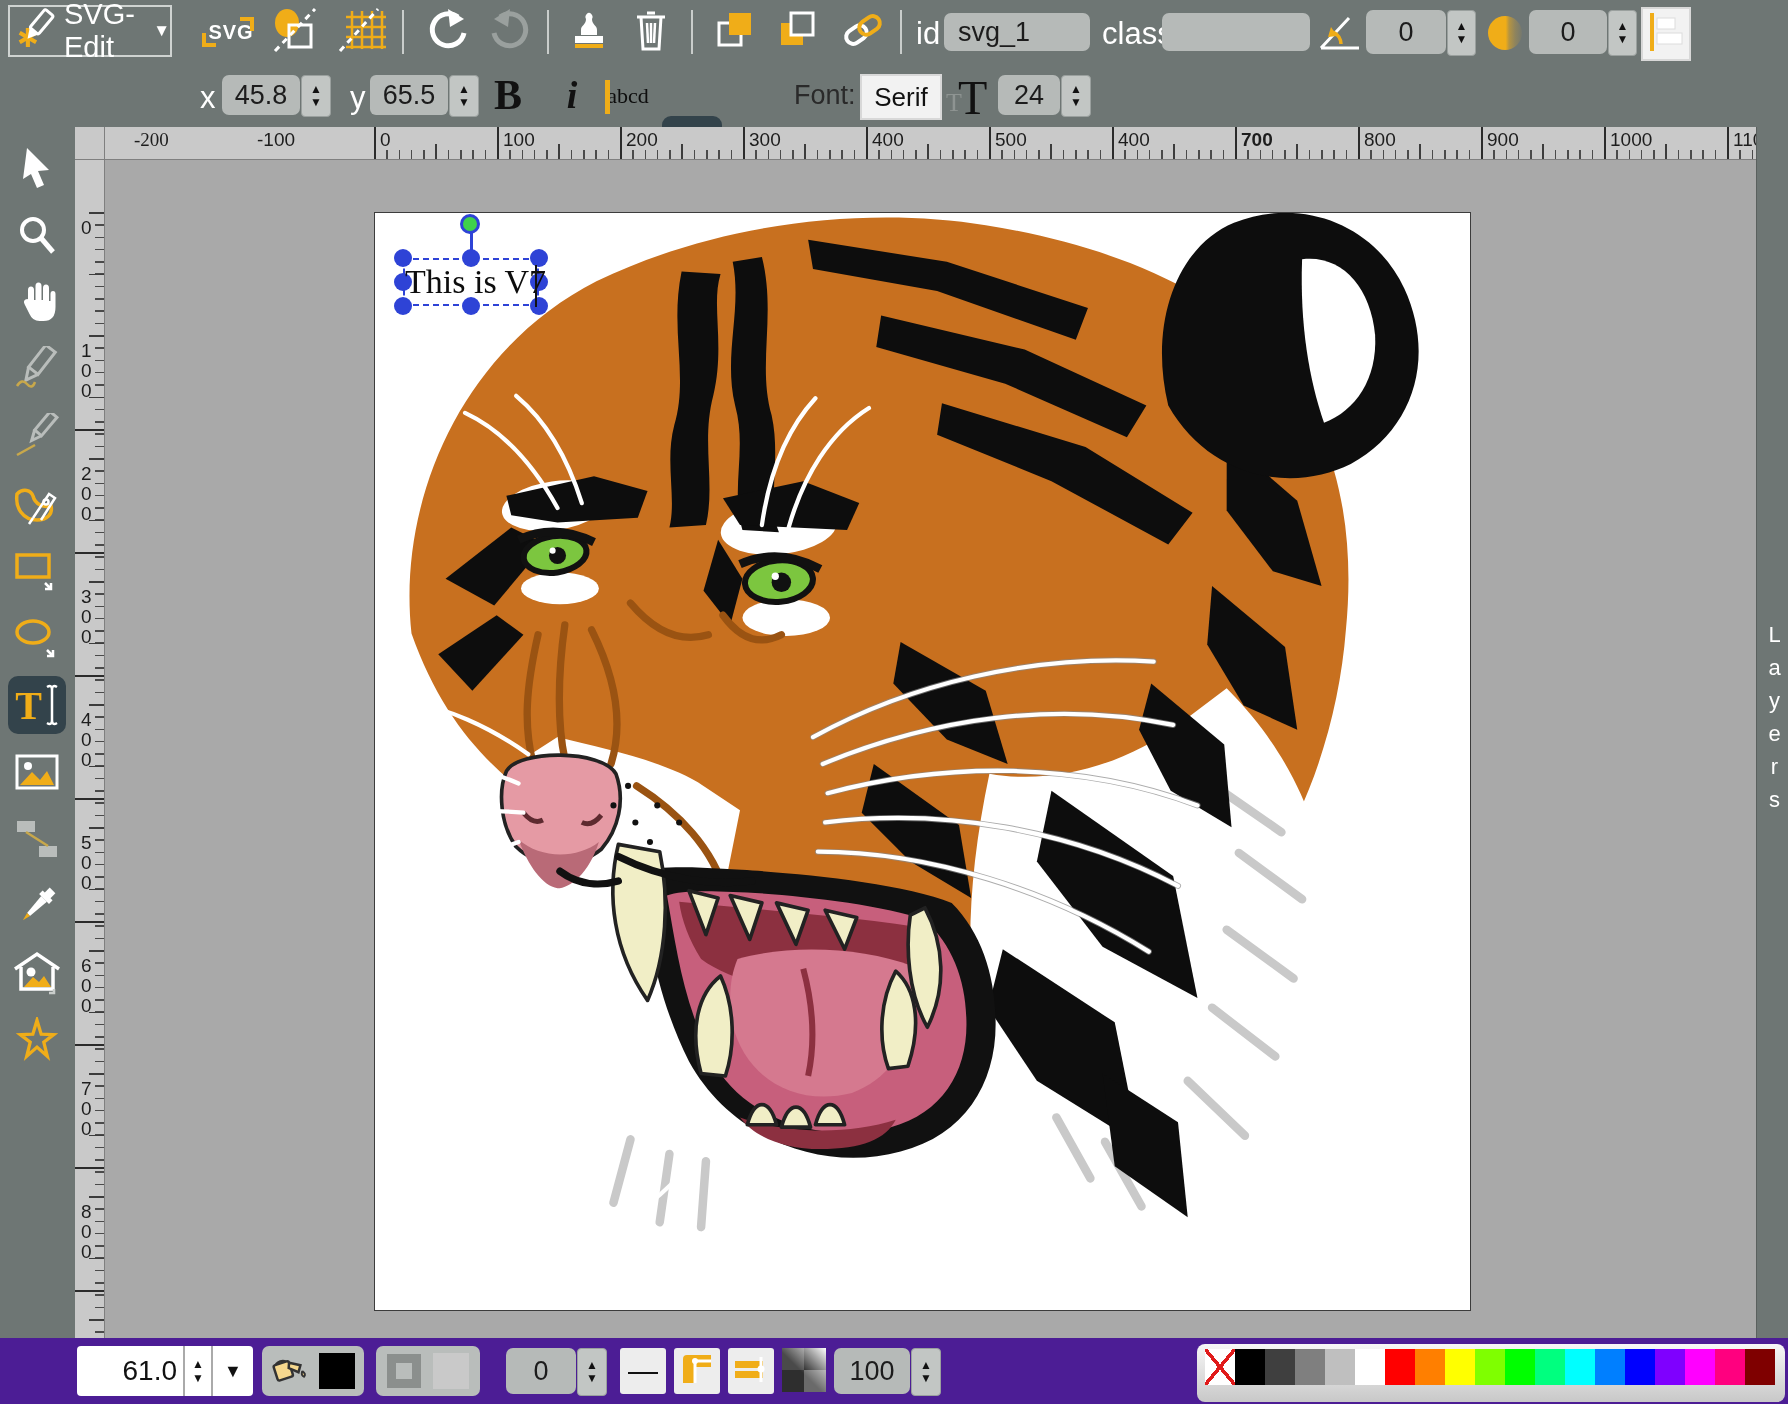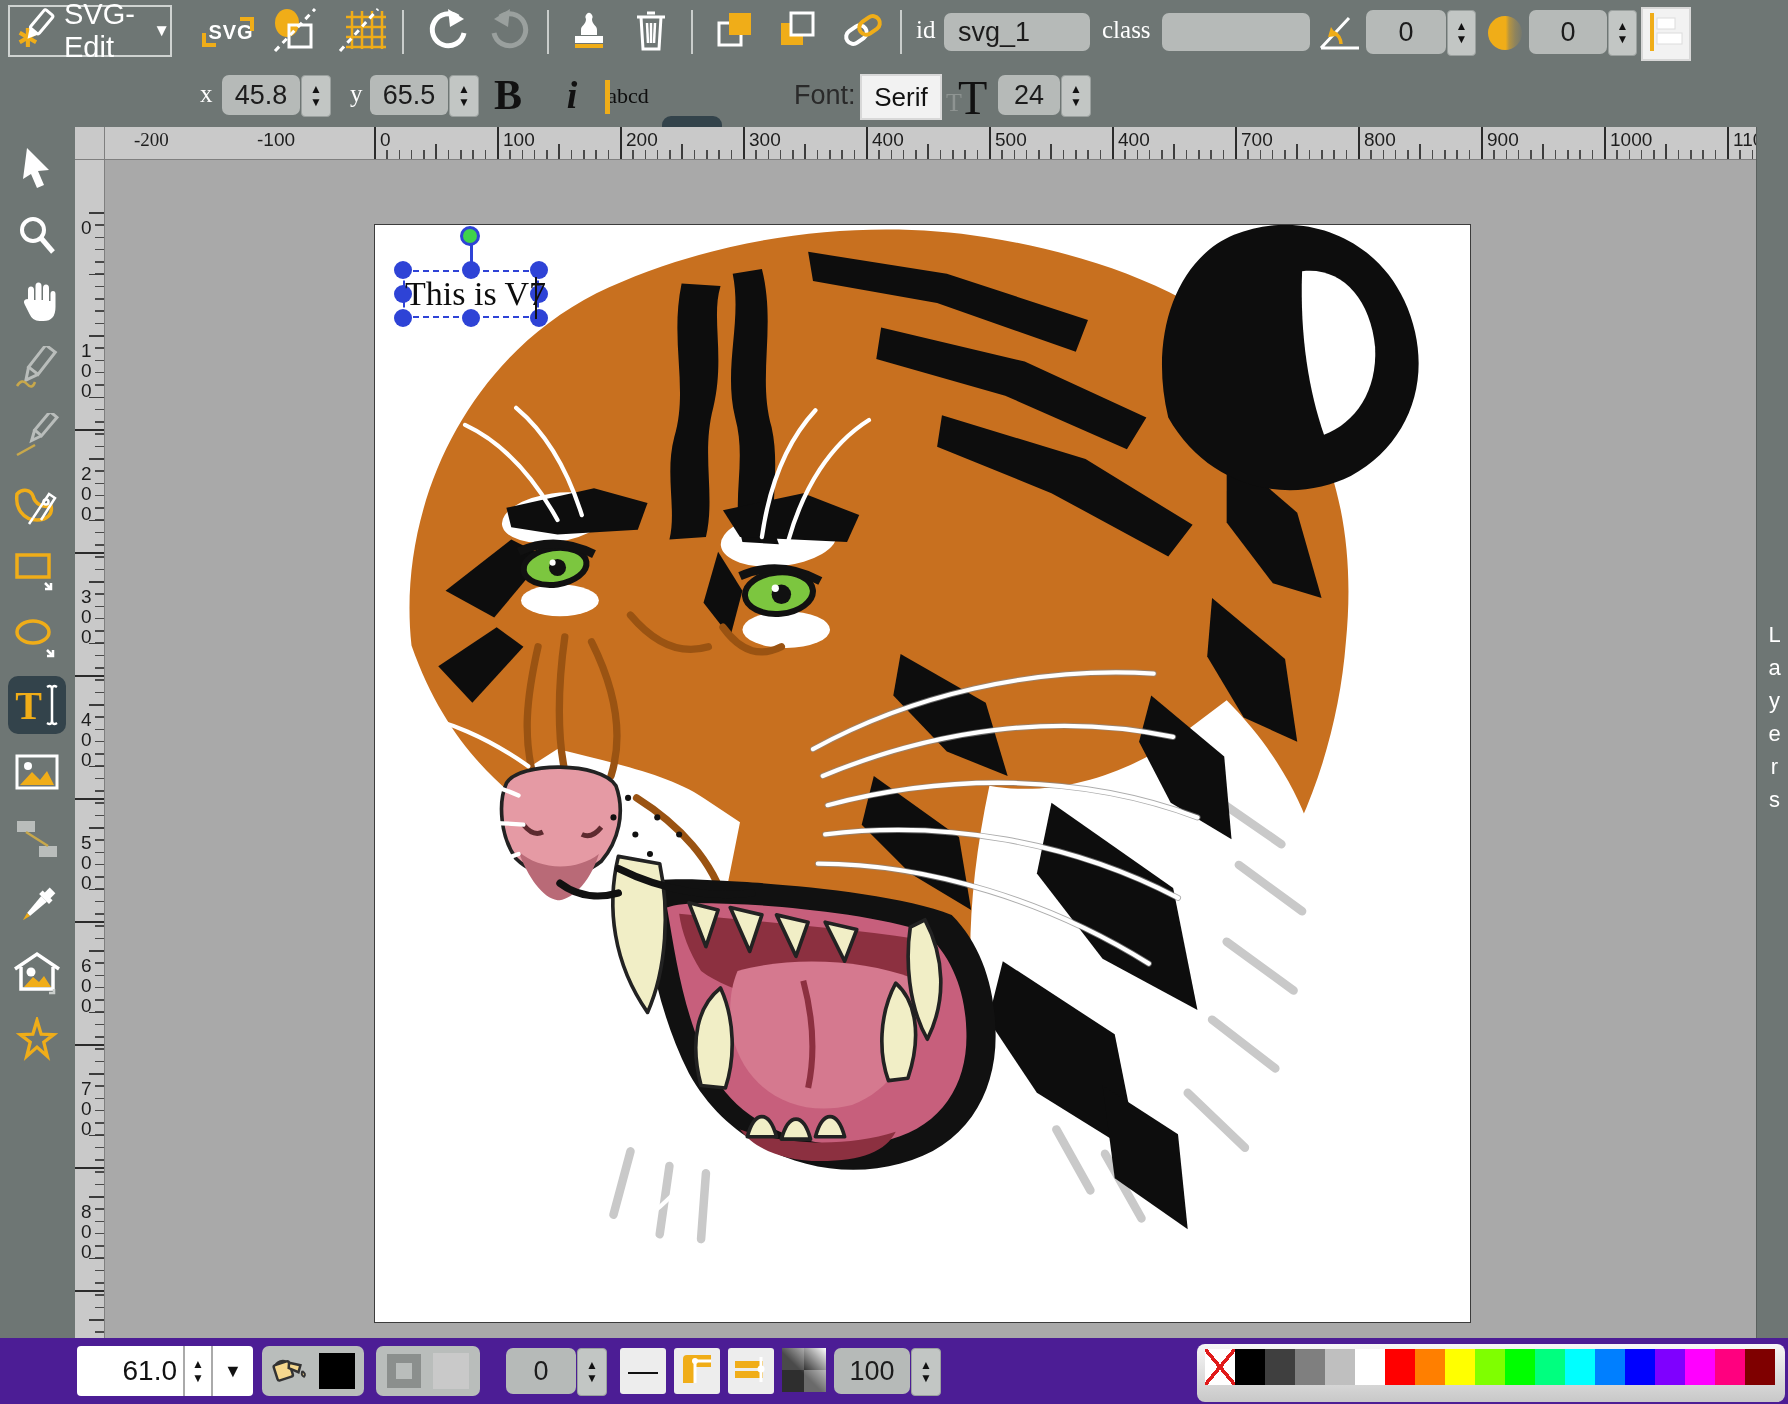--- a/index.html
+++ b/index.html
@@ -5,21 +5,21 @@
   html,body{margin:0;padding:0;background:#555;}
   #root{position:relative;width:1788px;height:1404px;overflow:hidden;
         font-family:"Liberation Sans",sans-serif;background:#6e7674;
         -webkit-user-select:none;user-select:none;}
   .abs{position:absolute;}
   
   .bar{position:absolute;left:0;width:1788px;background:#6e7674;}
   #row1{top:0;height:64px;}
   #row2{top:64px;height:63px;}
   .vsep{position:absolute;top:10px;width:2px;height:44px;background:#c9cdcb;}
-  .lbl{color:#fff;font-size:25px;font-family:Liberation Serif, serif;}
+  .lbl{color:#fff;font-size:31px;}
   .field{background:#b6bab8;border-radius:7px;color:#1c1c1c;font-size:27px;
          display:flex;align-items:center;justify-content:center;}
   .spin{background:#c2c6c4;border:1px solid #9aa09e;border-radius:4px;
         display:flex;flex-direction:column;align-items:center;justify-content:center;
         color:#111;font-size:12px;line-height:13px;}
   .icbtn{display:flex;align-items:center;justify-content:center;}
   .white-btn{background:#f2f2f2;border:2px solid #d8d8d8;display:flex;align-items:center;justify-content:center;}
   
   #logo-btn{left:8px;top:5px;width:164px;height:52px;border:2px solid #cfd3d1;
             display:flex;align-items:center;gap:8px;padding-left:6px;box-sizing:border-box;}
@@ -52,21 +52,21 @@
     border-right:1px solid #7f7f7f;box-sizing:border-box;overflow:hidden;
     background-image:
       repeating-linear-gradient(180deg,#2b2b2b 0 2px,transparent 2px 123px),
       repeating-linear-gradient(180deg,#3c3c3c 0 1.5px,transparent 1.5px 61.5px),
       repeating-linear-gradient(180deg,#4a4a4a 0 1.5px,transparent 1.5px 12.3px);
     background-size:100% 100%,15px 100%,9px 100%;
     background-repeat:no-repeat;
     background-position:0 269px,right 52px,right 52px;}
   .rlabel{position:absolute;font-size:19px;color:#1d1d1d;white-space:pre;line-height:20px;}
   #canvas{position:absolute;left:374px;top:212px;width:1097px;height:1099px;background:#fff;
-          border:1px solid #3c3c3c;box-sizing:border-box;overflow:hidden;margin-top:12px;}
+          border:1px solid #3c3c3c;box-sizing:border-box;overflow:hidden;}
   #layers-strip{position:absolute;left:1756px;top:127px;width:32px;height:1211px;background:#6e7674;
           border-left:1px solid #5a605e;box-sizing:border-box;}
   #layers-title{position:absolute;left:4px;top:495px;color:#fff;font-size:22px;
           writing-mode:vertical-rl;text-orientation:upright;letter-spacing:8px;}
   
   .sel-rect{position:absolute;left:28px;top:45px;width:136px;height:48px;border:2px dashed #2e43d6;box-sizing:border-box;}
   .handle{position:absolute;width:18px;height:18px;border-radius:50%;background:#2e43d6;}
   .rot-handle{position:absolute;left:85px;top:1px;width:20px;height:20px;border-radius:50%;
               background:#3fd24b;border:3px solid #2e43d6;box-sizing:border-box;}
   .rot-stem{position:absolute;left:95px;top:20px;width:3px;height:27px;background:#2e43d6;}
@@ -443,21 +443,21 @@
   <div id="hruler">
       <span class="rlabel" style="left: 29px; top: 3px; font-family: Liberation Serif, serif;">-200</span>
       <span class="rlabel" style="left: 152px; top: 3px;">-100</span>
       <span class="rlabel" style="left: 275px; top: 3px;">0</span>
       <span class="rlabel" style="left: 398px; top: 3px;">100</span>
       <span class="rlabel" style="left: 521px; top: 3px;">200</span>
       <span class="rlabel" style="left: 644px; top: 3px;">300</span>
       <span class="rlabel" style="left: 767px; top: 3px;">400</span>
       <span class="rlabel" style="left: 890px; top: 3px;">500</span>
       <span class="rlabel" style="left: 1013px; top: 3px;">400</span>
-      <span class="rlabel" style="left: 1136px; top: 3px;">700</span>
+      <span class="rlabel" style="left: 1136px; top: 3px; font-weight: bold;">700</span>
       <span class="rlabel" style="left: 1259px; top: 3px;">800</span>
       <span class="rlabel" style="left: 1382px; top: 3px;">900</span>
       <span class="rlabel" style="left: 1505px; top: 3px;">1000</span>
       <span class="rlabel" style="left: 1628px; top: 3px;">1100</span>
     </div>
   <div id="vruler">
       <span class="rlabel" style="left: 6px; top: 58px;">0</span>
       <span class="rlabel" style="left: 6px; top: 181px;">1
 0
 0</span>

